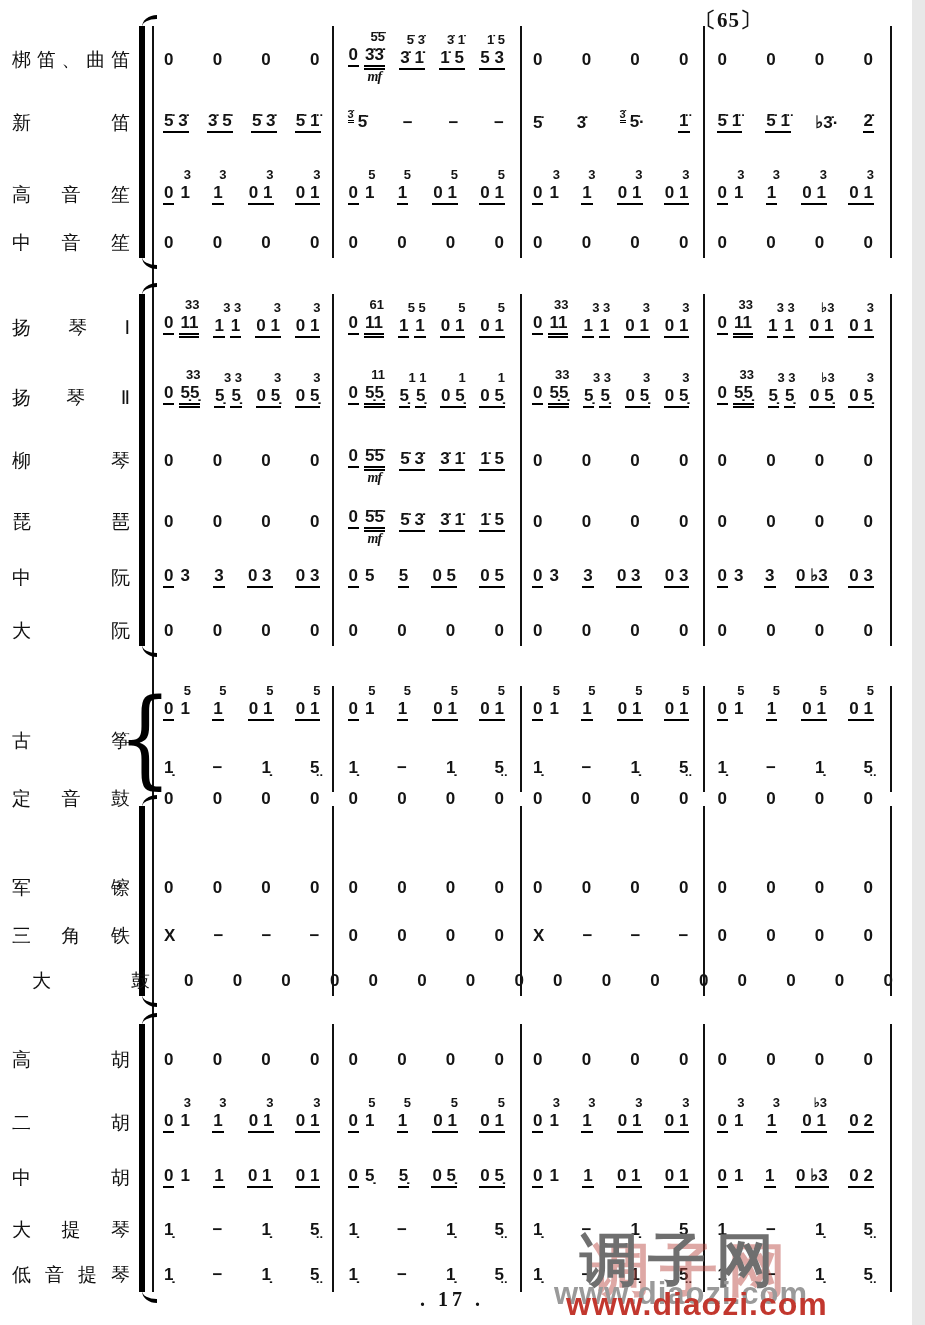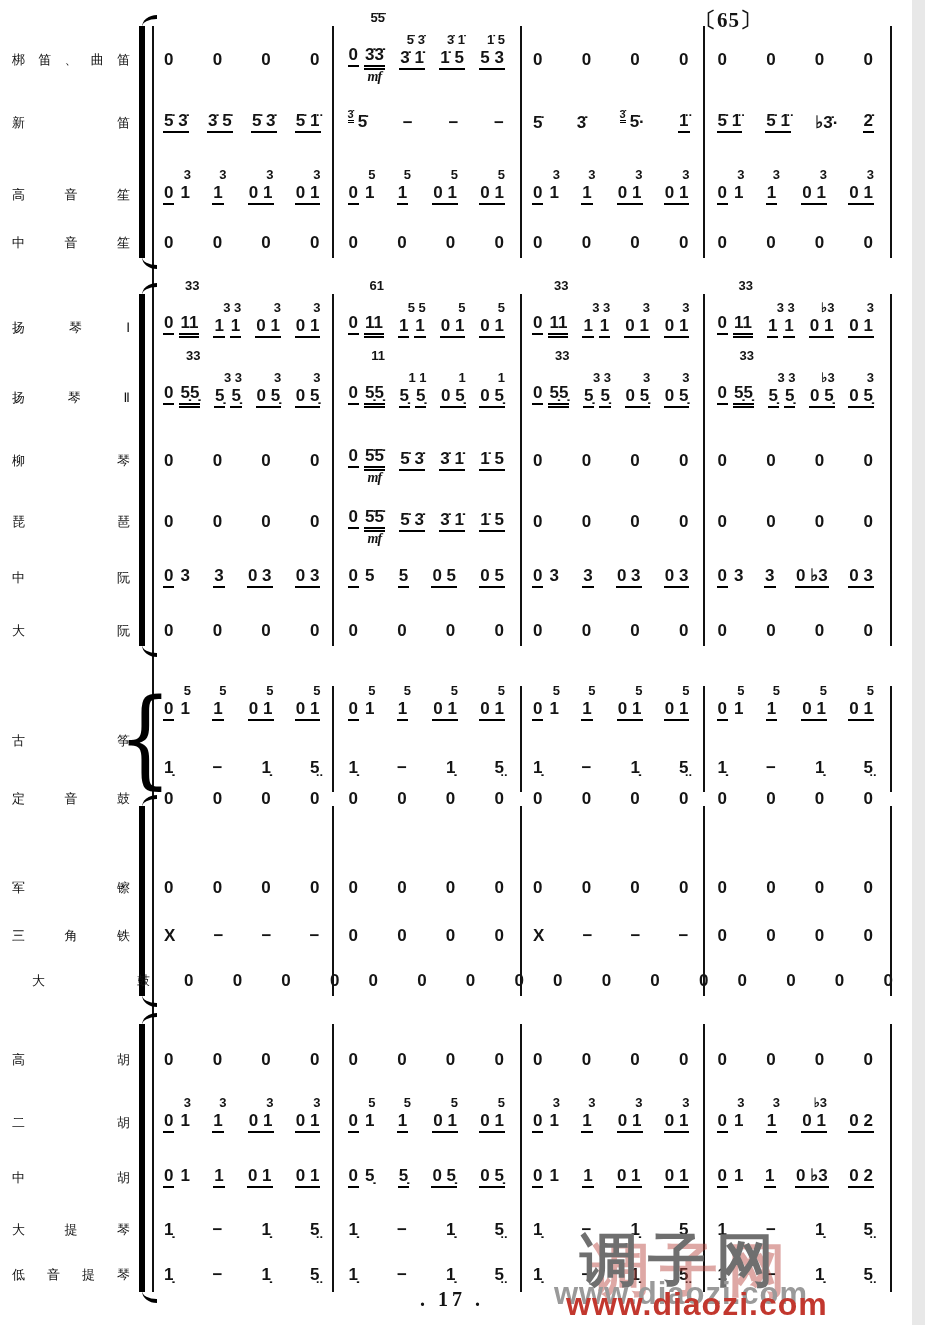--- a/index.html
+++ b/index.html
@@ -5,31 +5,31 @@
   html,body{margin:0;padding:0;background:#e8e8e8;}
   #page{position:relative;width:912px;height:1325px;background:#ffffff;overflow:hidden;
         font-family:"Liberation Sans",sans-serif;color:#141414;}
   
   .rehearsal{position:absolute;left:695px;top:6px;font:bold 21px "Liberation Serif",serif;letter-spacing:1px;}
   .pagenum{position:absolute;left:420px;top:1288px;width:100px;text-align:left;
            font:bold 20px "Liberation Serif",serif;letter-spacing:4px;}
   
   .row{position:absolute;left:0;width:925px;height:50px;}
   .label{position:absolute;left:12px;width:118px;top:27px;font-family:"Liberation Serif",serif;
-         font-size:13px;line-height:22px;text-align:justify;text-align-last:justify;color:#111;}
+         font-size:19px;line-height:22px;text-align:justify;text-align-last:justify;color:#111;}
   .measwrap{position:absolute;left:152px;top:0;width:738px;height:50px;display:flex;}
   .meas{flex:1 1 0;display:flex;justify-content:space-between;align-items:flex-end;
         padding:0 16px 2px 11px;box-sizing:border-box;position:relative;}
   .beat{display:flex;flex-direction:column;align-items:stretch;justify-content:flex-end;position:relative;}
   .bt{font-size:13px;font-weight:bold;line-height:13px;text-align:right;padding-left:7px;margin-bottom:2px;white-space:pre;}
   .bm{font-size:17px;font-weight:bold;line-height:20px;white-space:pre;}
   .seg{display:inline-block;padding:0 1px;}
   .seg + .seg{margin-left:5px;}
   .u1{border-bottom:2px solid #000;}
-  .u2{border-bottom:5px double #000;margin-top:19px;}
+  .u2{border-bottom:5px double #000;}
   .bp{font-size:11px;font-weight:bold;position:relative;top:-9px;margin-right:3px;
       border-bottom:3px double #000;}
   .bd{position:absolute;top:100%;left:20px;font:italic bold 14px "Liberation Serif",serif;
       letter-spacing:-1px;line-height:14px;}
   
   .sysline{position:absolute;width:2px;background:#111;}
   .bar{position:absolute;width:2px;background:#111;}
   .bracket{position:absolute;left:139px;width:6px;background:#000;}
   .hk{position:absolute;width:15px;height:12px;left:3px;}
   .hk-t{top:-11px;border-top:4px solid #000;border-top-left-radius:15px 12px;}

